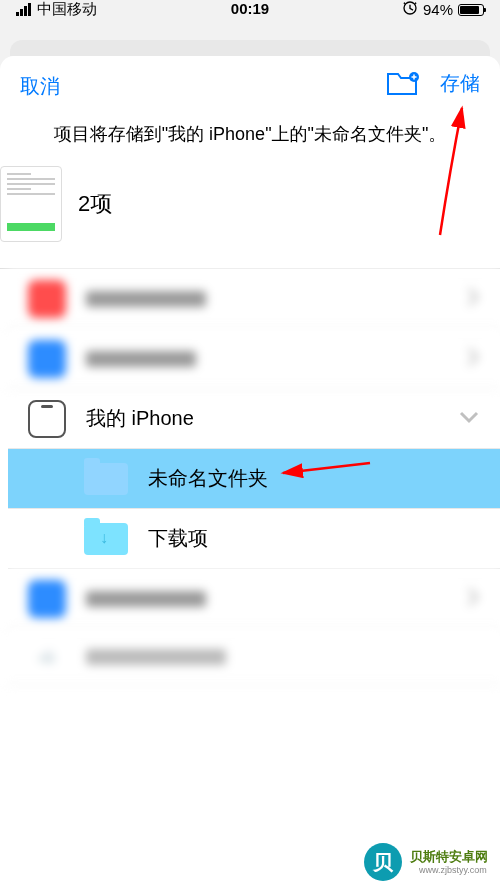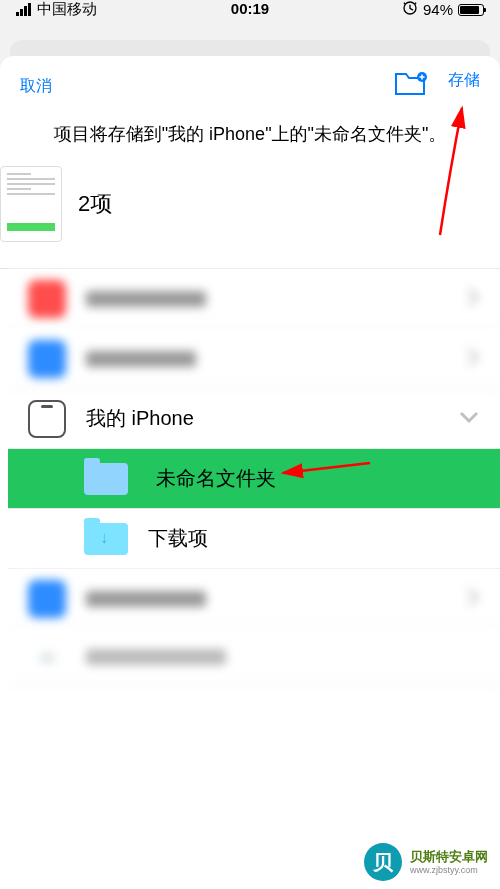--- a/index.html
+++ b/index.html
@@ -110,21 +110,21 @@
     }
     
     .modal-header {
       display: flex;
       align-items: center;
       justify-content: space-between;
       padding: 14px 20px;
     }
     
     .cancel-btn, .save-btn {
-      font-size: 16px;
+      font-size: 20px;
       color: #007aff;
     }
     
     .header-right {
       display: flex;
       align-items: flex-start;
       gap: 20px;
     }
     
     .new-folder-icon svg {
@@ -186,22 +186,21 @@
       background: #fff;
       border-bottom: 1px solid #e8e8e8;
       margin-left: 8px;
     }
     
     .location-item.blurred {
       filter: blur(5px);
     }
     
     .location-item.selected {
-      background: #22c55e;
-      gap: 8px;
+      background: #7dd3fc;
     }
     
     .location-item.indent {
       padding-left: 76px;
     }
     
     .location-icon {
       width: 38px;
       height: 38px;
       margin-right: 20px;
@@ -346,20 +345,21 @@
     .watermark-text {
       font-size: 13px;
       color: #4d7c0f;
       font-weight: bold;
       line-height: 1.2;
     }
     
     .watermark-url {
       font-size: 9px;
       color: #888;
+      margin-left: 9px;
     }
   </style>
 </head>
 <body>
 
 <div class="status-bar">
   <div class="status-left">
     <div class="signal-bars">
       <span></span>
         <span></span>

